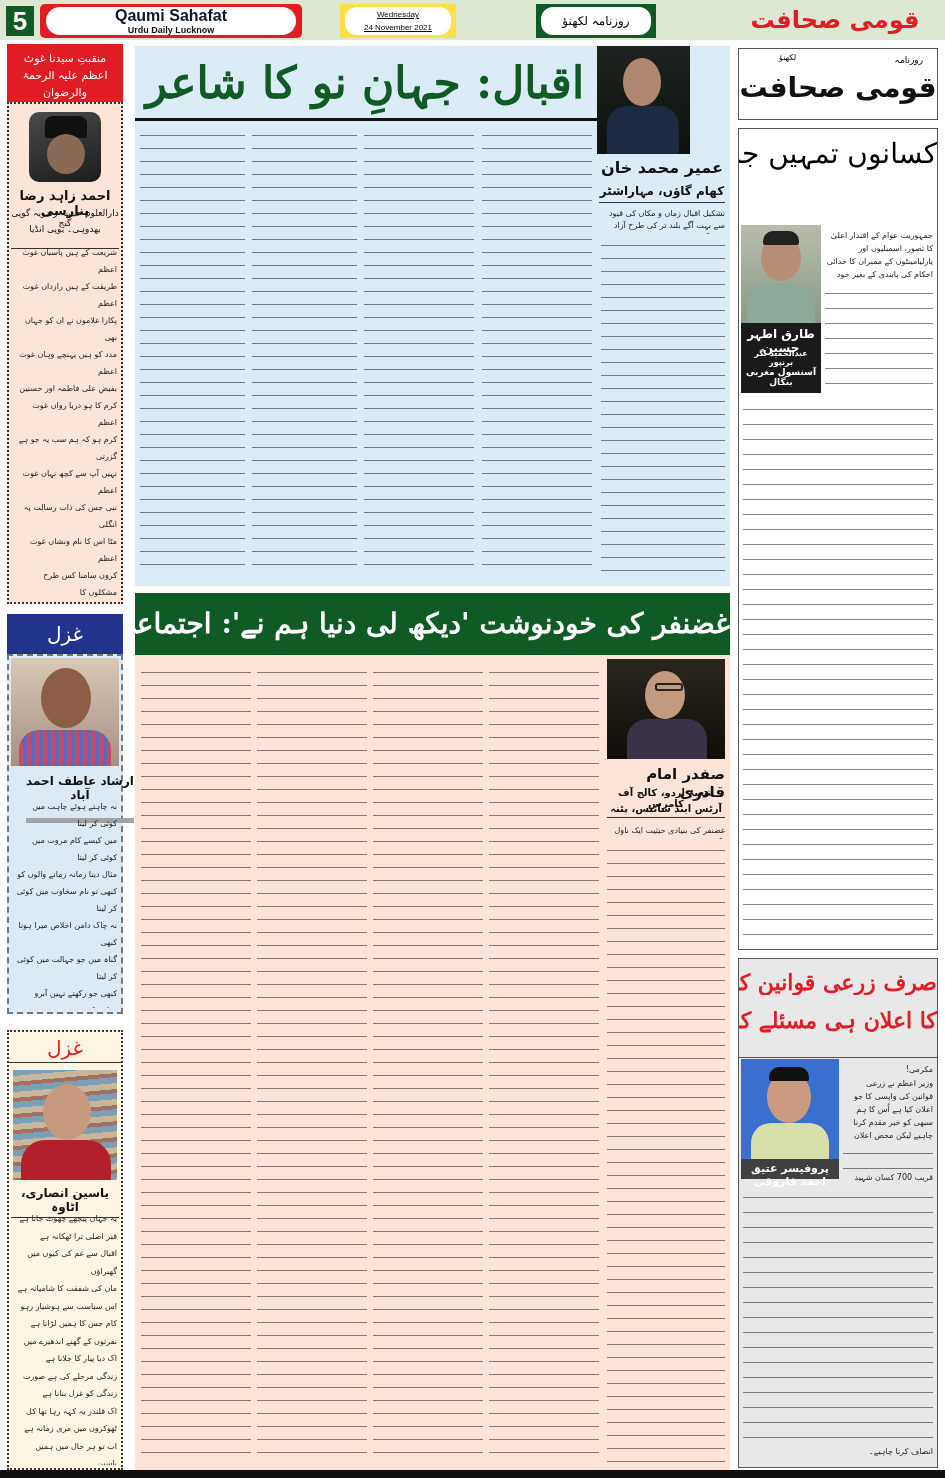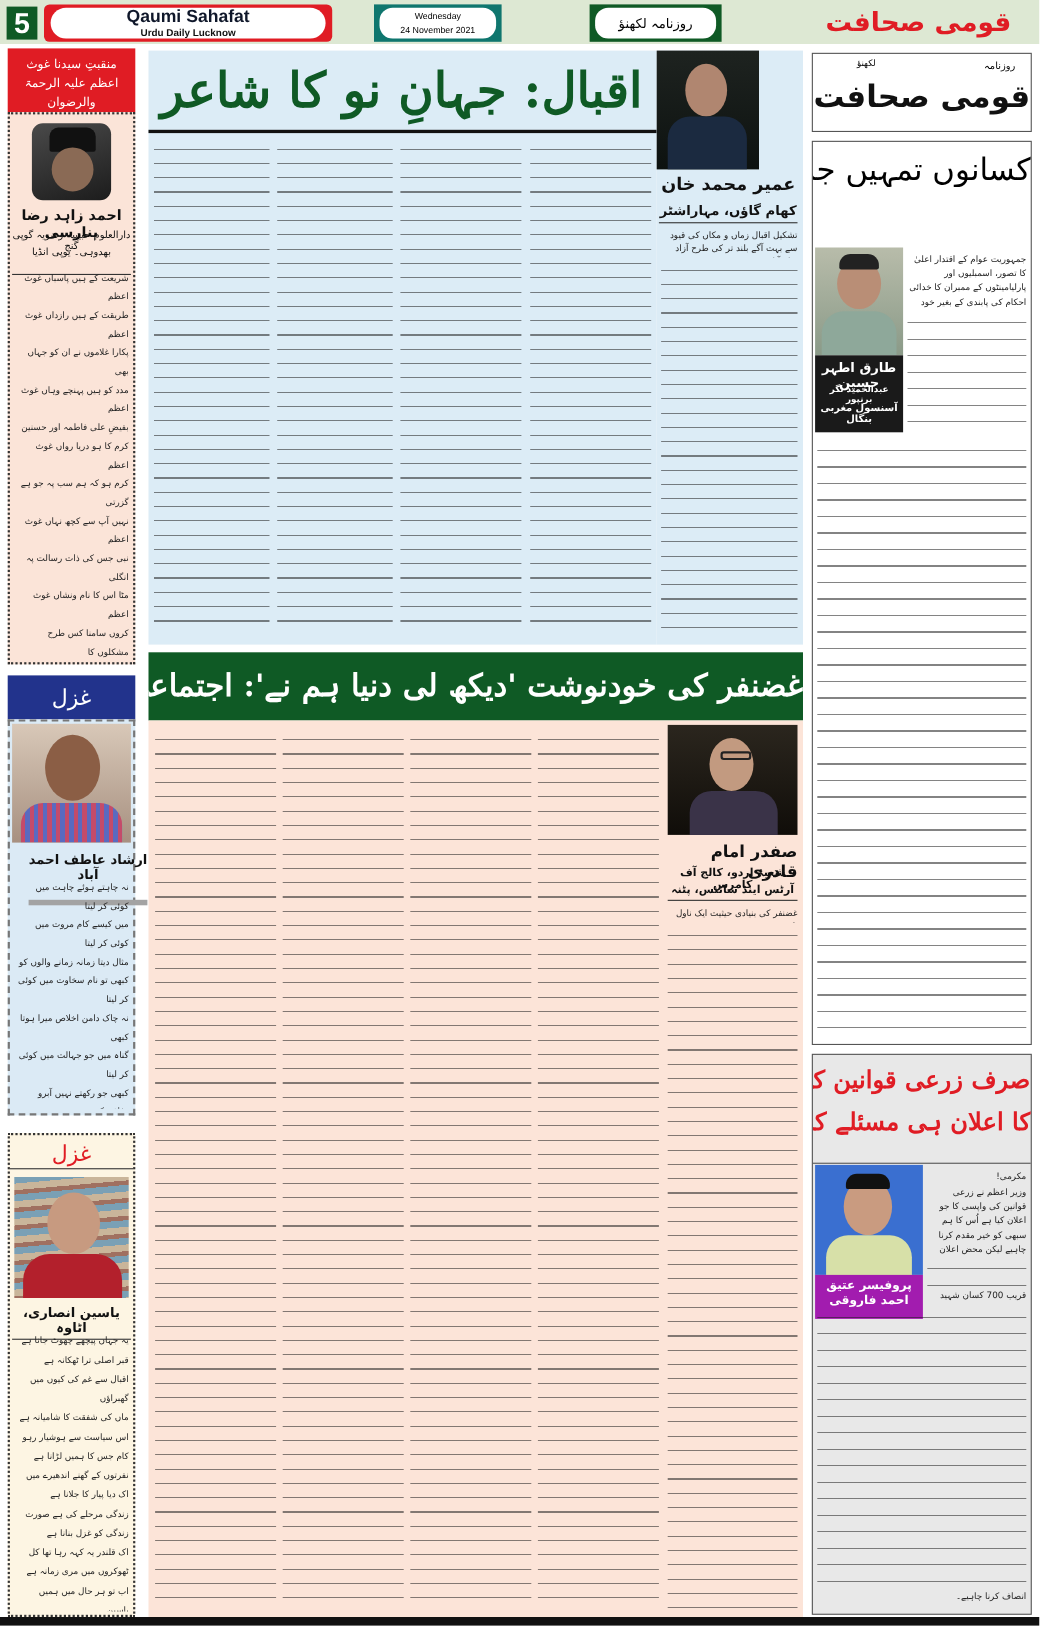--- a/index.html
+++ b/index.html
@@ -6,21 +6,21 @@
   body { width: 945px; height: 1478px; background: #ffffff; font-family: "DejaVu Sans", sans-serif; position: relative; overflow: hidden; }
   .abs { position: absolute; }
 
   
   #masthead { left: 0; top: 0; width: 945px; height: 40px; background: #dde8d3; }
   #page-no { left: 6px; top: 6px; width: 28px; height: 30px; background: #0f5a25; color: #fff; font: bold 26px "Liberation Sans", sans-serif; text-align: center; line-height: 30px; }
   #brand-box { left: 40px; top: 4px; width: 262px; height: 34px; background: #e01c24; border-radius: 5px; padding: 3px 6px; }
   #brand-box .inner { background: #fff; width: 100%; height: 100%; border-radius: 14px; text-align: center; }
   #brand-name { font: bold 16px "Liberation Sans", sans-serif; color: #0f172a; display: block; line-height: 18px; }
   #brand-sub { font: bold 9px "Liberation Sans", sans-serif; color: #111; display: block; line-height: 10px; }
-  #date-box { left: 340px; top: 4px; width: 116px; height: 34px; background: #0f766e; padding: 3px 5px; }
+  #date-box { left: 340px; top: 4px; width: 116px; height: 34px; background: #fde047; padding: 3px 5px; text-decoration: underline; }
   #date-box .inner { background: #fff; border-radius: 12px; width: 100%; height: 100%; text-align: center; font: 8px "Liberation Sans", sans-serif; line-height: 13px; padding-top: 1px; }
   #urdu-box { left: 536px; top: 4px; width: 120px; height: 34px; background: #0f5a25; padding: 3px 5px; }
   #urdu-box .inner { background: #fff; border-radius: 12px; width: 100%; height: 100%; text-align: center; font: 12px "DejaVu Serif", serif; line-height: 28px; }
   #masthead-urdu { left: 740px; top: 4px; width: 190px; height: 32px; color: #e01c24; font: bold 24px "DejaVu Sans", sans-serif; text-align: center; line-height: 32px; direction: rtl; }
 
   
   .lines { background-image: repeating-linear-gradient(to bottom, transparent 0, transparent 9px, rgba(30,30,30,0.55) 9px, rgba(30,30,30,0.55) 10px, transparent 10px, transparent 13px); }
   .lines-wide { background-image: repeating-linear-gradient(to bottom, transparent 0, transparent 10px, rgba(30,30,30,0.55) 10px, rgba(30,30,30,0.55) 11px, transparent 11px, transparent 15px); }
   .text { direction: rtl; font-size: 9px; line-height: 13px; color: #222; overflow: hidden; }
 
@@ -205,21 +205,21 @@
 
 <div id="right-article2" class="abs">
   <div class="abs" style="left:0;top:10px;width:198px;text-align:center;font:bold 22px 'DejaVu Serif',serif;color:#e01c24;direction:rtl;white-space:nowrap;overflow:hidden;">صرف زرعی قوانین کی واپسی</div>
   <div class="abs" style="left:0;top:48px;width:198px;text-align:center;font:bold 22px 'DejaVu Serif',serif;color:#e01c24;direction:rtl;white-space:nowrap;overflow:hidden;">کا اعلان ہی مسئلے کا حل نہیں</div>
   <div class="abs" style="left:0;top:98px;width:198px;height:1px;background:#555;"></div>
   <div class="abs photo" style="left:2px;top:100px;width:98px;height:100px;background:#3a6fd0;">
     <div class="face" style="left:26px;top:12px;width:44px;height:52px;background:#c99b80;"></div>
     <div class="abs" style="left:28px;top:8px;width:40px;height:14px;background:#111;border-radius:10px 10px 2px 2px;"></div>
     <div class="abs" style="left:10px;top:64px;width:78px;height:36px;background:#d7e0a8;border-radius:20px 20px 0 0;"></div>
   </div>
-  <div class="abs" style="left:2px;top:200px;width:98px;height:40px;background:#a21caf;">
+  <div class="abs" style="left:2px;top:200px;width:98px;height:20px;background:#404040;">
     <div class="abs name-big" style="left:0;top:3px;width:98px;font-size:11px;color:#fff;">پروفیسر عتیق احمد فاروقی</div>
   </div>
   <div class="abs text" style="left:104px;top:104px;width:90px;height:14px;font-size:8px;">مکرمی!</div>
   <div class="abs text" style="left:104px;top:118px;width:90px;height:65px;font-size:8px;line-height:13px;">وزیر اعظم نے زرعی قوانین کی واپسی کا جو اعلان کیا ہے اُس کا ہم سبھی کو خیر مقدم کرنا چاہیے لیکن محض اعلان کردینے سے یہ مسئلہ حل ہونے والا نہیں ہے۔</div>
   <div class="abs lines-wide" style="left:104px;top:184px;width:90px;height:30px;"></div>
   <div class="abs text" style="left:104px;top:212px;width:90px;height:13px;font-size:8px;">قریب 700 کسان شہید ہوچکے</div>
   <div class="abs lines-wide" style="left:4px;top:228px;width:190px;height:255px;"></div>
   <div class="abs text" style="left:4px;top:486px;width:190px;height:14px;font-size:8px;">انصاف کرنا چاہیے۔</div>
 </div>
 

